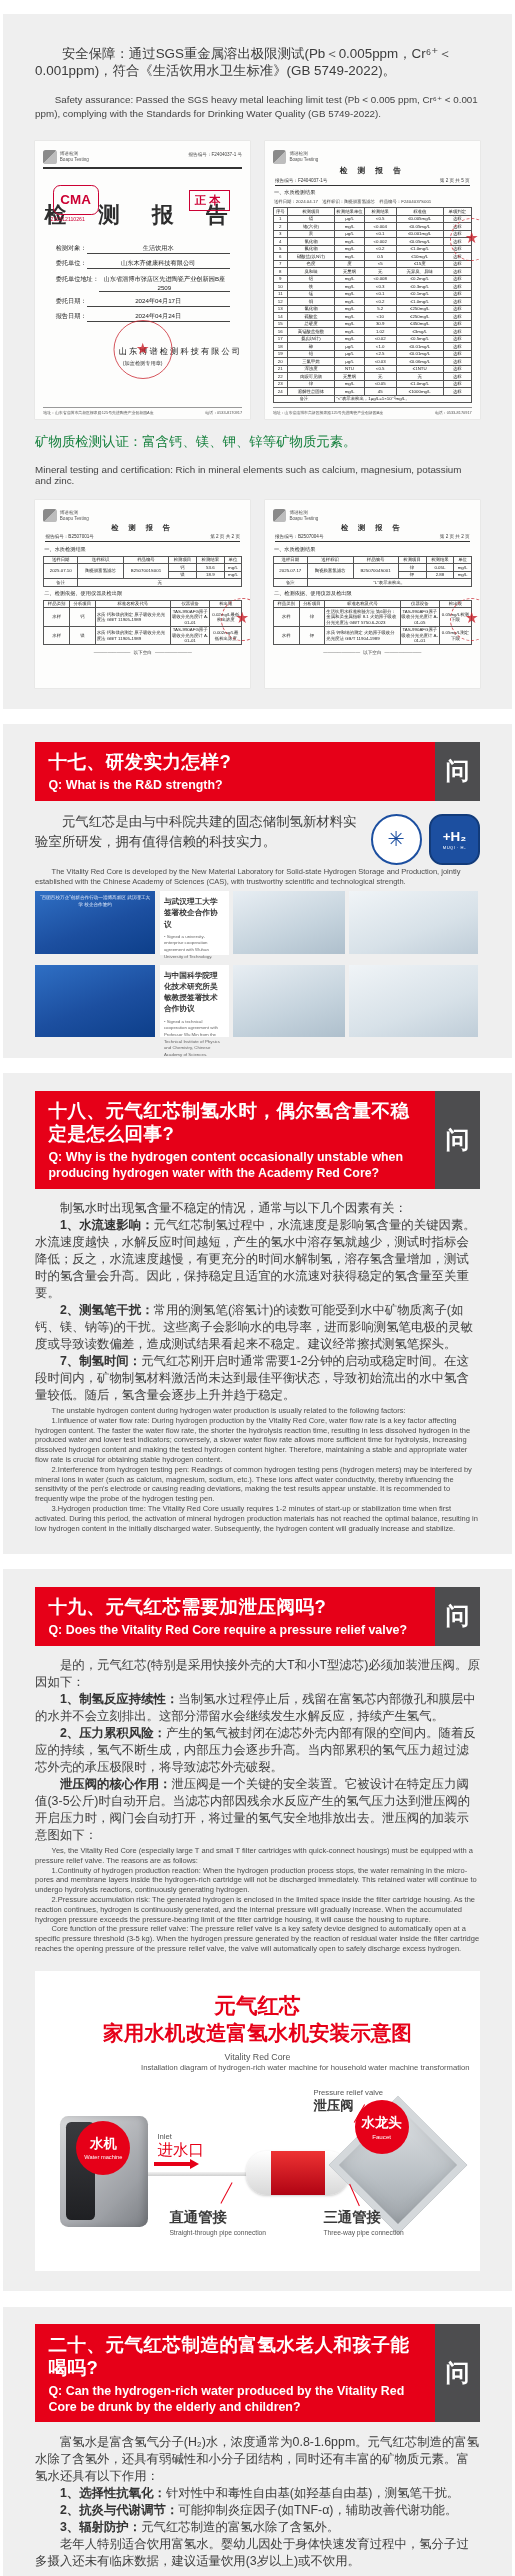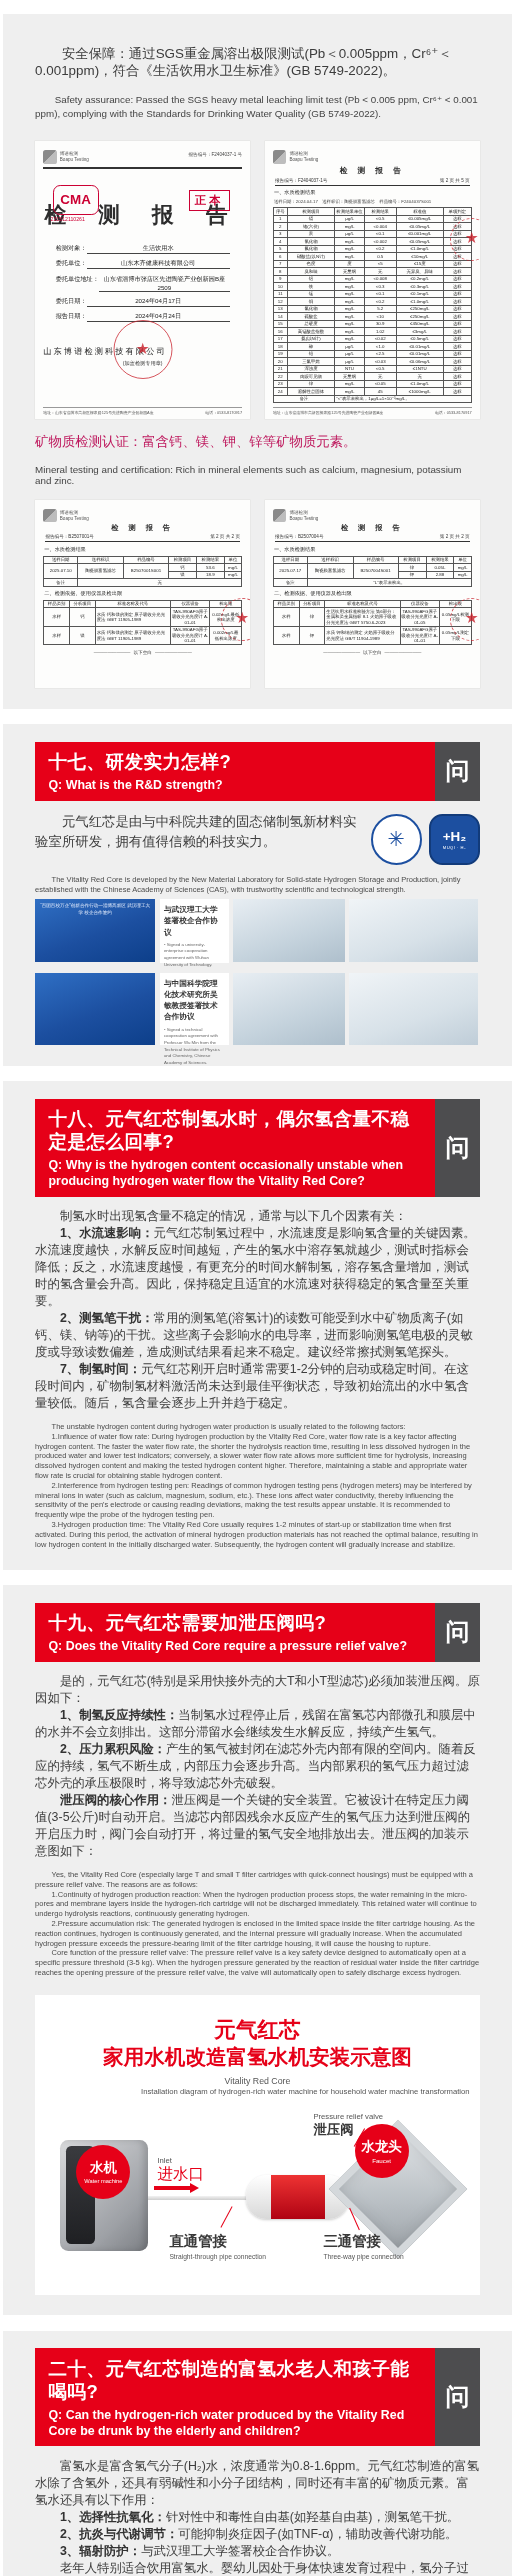--- a/index.html
+++ b/index.html
@@ -11,25 +11,25 @@
   
   .banner{display:flex;align-items:stretch;margin:0 0 11.3px 0;}
   .banner-red{flex:1;background:#e60018;color:#fff;padding:8.2px 13.4px 7.2px 13.4px;}
   .banner-red .cnt{font-size:18.5px;font-weight:bold;letter-spacing:0.5px;line-height:1.25;}
   .banner-red .ent{font-size:12.4px;font-weight:bold;line-height:1.3;margin-top:4.1px;}
   .askbox{width:45px;background:#4d4d4f;color:#fff;display:flex;align-items:center;justify-content:center;font-size:24px;font-weight:bold;font-family:"Liberation Serif","DejaVu Serif",serif;}
   
   .cnp{font-size:12.4px;line-height:17px;text-indent:2em;color:#3e3e3e;margin:0;}
   .cnp .lead{font-weight:bold;color:#333;}
   .enp{font-size:7.5px;line-height:9.8px;text-indent:2.2em;color:#4c4c4c;margin:0;}
-  .en-wrap{margin-top:10px;}
+  .en-wrap{margin-top:2px;}
   
   .safety-cn{font-size:13.4px;line-height:17.5px;color:#3c3c3c;text-indent:2em;font-weight:500;}
   .safety-en{font-size:9.8px;line-height:14px;color:#454545;text-indent:2em;margin-top:4.1px;}
-  .mineral-cn{font-size:13.4px;color:#be185d;font-weight:500;}
+  .mineral-cn{font-size:13.4px;color:#15803d;font-weight:500;}
   .mineral-en{font-size:9.8px;color:#454545;margin-top:3.1px;}
   
   .docrow{display:flex;gap:14.4px;margin-top:19.6px;}
   .doc{background:#fdfdfc;box-shadow:0 0 0 0.5px #e2e2e0;flex:1;position:relative;padding:9.3px 8.2px;color:#333;overflow:hidden;}
   .doc-tall{height:260px;}
   .doc-short{height:170px;}
   .doc-logo{display:flex;align-items:center;gap:3.1px;}
   .doc-logo .lg{width:13.4px;height:13.4px;background:linear-gradient(135deg,#8a8a8a 50%,#bdbdbd 50%);border-radius:2.6px;}
   .doc-logo .lt{font-size:4.6px;color:#555;line-height:1.2;}
   .doc-no{position:absolute;top:11.3px;right:8.2px;font-size:4.6px;color:#444;}
@@ -40,21 +40,21 @@
   table.dt th,table.dt td{border:0.5px solid #555;padding:0.5px 1px;text-align:center;line-height:1.25;}
   table.dt th{font-weight:normal;}
   .doc-foot{position:absolute;bottom:4.1px;left:8.2px;right:8.2px;display:flex;justify-content:space-between;font-size:3.9px;color:#555;border-top:0.5px solid #999;padding-top:2.1px;}
   .fieldline{display:flex;font-size:6.2px;margin:5.2px 12.4px 0 12.4px;}
   .fieldline .fl{white-space:nowrap;color:#222;}
   .fieldline .fv{flex:1;border-bottom:0.5px solid #444;text-align:center;color:#222;}
   .cma{position:absolute;top:44px;left:17.5px;width:44px;height:28px;border:1.5px solid #c03;border-radius:7.2px;color:#c03;font-size:13.4px;font-weight:bold;display:flex;align-items:center;justify-content:center;}
   .cma-num{position:absolute;top:75px;left:15.5px;font-size:5.2px;color:#c03;}
   .zhengben{position:absolute;top:49px;right:20.6px;border:1.5px solid #c03;color:#c03;font-size:11.3px;font-weight:bold;padding:2.1px 5.2px;letter-spacing:3.1px;}
   .bigtitle{text-align:center;font-size:21.6px;letter-spacing:13.4px;font-weight:bold;color:#2d2d2d;margin:31px 0 15.5px 0;font-family:"Liberation Serif","DejaVu Serif",serif;}
-  .company{text-align:left;font-size:8.2px;letter-spacing:2.1px;color:#222;margin-top:24px;}
+  .company{text-align:right;font-size:8.2px;letter-spacing:2.1px;color:#222;margin-top:24px;}
   .companysub{text-align:center;font-size:5.2px;color:#333;margin-top:3.1px;}
   .seal{position:absolute;width:57px;height:57px;border:1.5px solid rgba(200,30,40,.75);border-radius:50%;}
   .seal:after{content:"★";color:rgba(200,30,40,.8);font-size:15.5px;position:absolute;top:50%;left:50%;transform:translate(-50%,-55%);}
   .seal-doc1{bottom:40px;left:50%;transform:translateX(-50%);}
   .seal-side{width:41px;height:41px;right:-13.4px;top:77px;border-style:dashed;}
   .belowblank{text-align:center;font-size:4.6px;color:#333;margin-top:5.2px;}
   .belowblank:before,.belowblank:after{content:"————————";letter-spacing:0;color:#666;margin:0 3.1px;}
   
   .s17row{display:flex;align-items:flex-start;gap:9.3px;margin-top:3.1px;}
   .s17txt{flex:1;}
@@ -637,21 +637,21 @@
     </div>
   </section>
 
   <div class="gap"></div>
 
   <section class="block">
     <div class="inner">
       <div class="banner">
         <div class="banner-red">
           <div class="cnt">十八、元气红芯制氢水时，偶尔氢含量不稳定是怎么回事?</div>
-          <div class="ent">Q: Why is the hydrogen content occasionally unstable when producing hydrogen water flow the Vitality Red Core?</div>
+          <div class="ent">Q: Why is the hydrogen content occasionally unstable when producing hydrogen water with the Academy Red Core?</div>
         </div>
         <div class="askbox">问</div>
       </div>
       <div>
 
           <p class="cnp"><span class="lead"></span><span>制氢水时出现氢含量不稳定的情况，通常与以下几个因素有关：</span></p>
 
           <p class="cnp"><span class="lead">1、水流速影响：</span><span>元气红芯制氢过程中，水流速度是影响氢含量的关键因素。水流速度越快，水解反应时间越短，产生的氢水中溶存氢就越少，测试时指标会降低；反之，水流速度越慢，有更充分的时间水解制氢，溶存氢含量增加，测试时的氢含量会升高。因此，保持稳定且适宜的水流速对获得稳定的氢含量至关重要。</span></p>
 
           <p class="cnp"><span class="lead">2、测氢笔干扰：</span><span>常用的测氢笔(溶氢计)的读数可能受到水中矿物质离子(如钙、镁、钠等)的干扰。这些离子会影响水的电导率，进而影响测氢笔电极的灵敏度或导致读数偏差，造成测试结果看起来不稳定。建议经常擦拭测氢笔探头。</span></p>
@@ -768,21 +768,21 @@
         <div class="askbox">问</div>
       </div>
       <div>
 
           <p class="cnp"><span class="lead"></span><span>富氢水是富含氢气分子(H₂)水，浓度通常为0.8-1.6ppm。元气红芯制造的富氢水除了含氢外，还具有弱碱性和小分子团结构，同时还有丰富的矿物质元素。富氢水还具有以下作用：</span></p>
 
           <p class="cnp"><span class="lead">1、选择性抗氧化：</span><span>针对性中和毒性自由基(如羟基自由基)，测氢笔干扰。</span></p>
 
           <p class="cnp"><span class="lead">2、抗炎与代谢调节：</span><span>可能抑制炎症因子(如TNF-α)，辅助改善代谢功能。</span></p>
 
-          <p class="cnp"><span class="lead">3、辐射防护：</span><span>与武汉理工大学签署校企合作协议。</span></p>
+          <p class="cnp"><span class="lead">3、辐射防护：</span><span>元气红芯制造的富氢水除了含氢外。</span></p>
 
           <p class="cnp"><span class="lead"></span><span>老年人特别适合饮用富氢水。婴幼儿因处于身体快速发育过程中，氢分子过多摄入还未有临床数据，建议适量饮用(3岁以上)或不饮用。</span></p>
         </div>
 
     </div>
   </section>
 
 </div>
 
 

